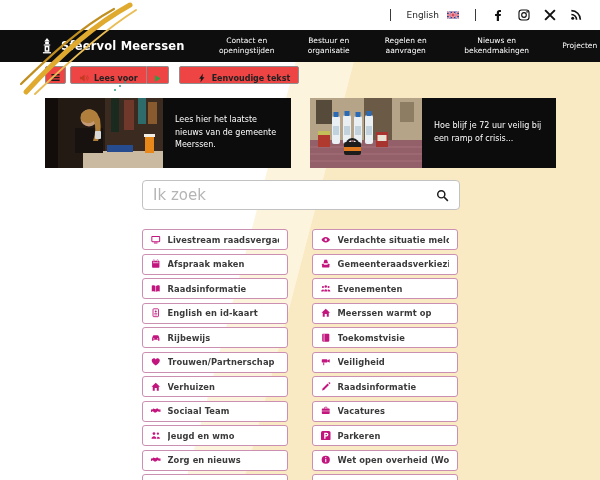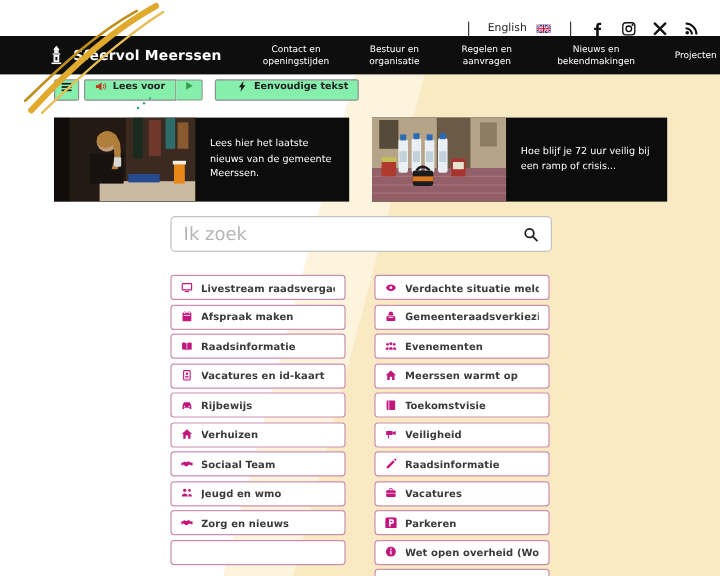--- a/index.html
+++ b/index.html
@@ -3,21 +3,21 @@
 <meta charset="utf-8">
 <style>
   html,body{margin:0;padding:0;width:600px;height:480px;overflow:hidden;background:#fff;
     font-family:"DejaVu Sans","Liberation Sans",sans-serif;-webkit-font-smoothing:antialiased;}
   .page{position:relative;width:600px;height:480px;overflow:hidden;}
   svg{display:block}
   .ic svg{width:1em;height:1em;fill:currentColor;stroke-width:0}
   .ic{display:inline-flex;align-items:center;justify-content:center;line-height:1}
 
   
-  .utilbar{position:absolute;top:0;left:0;right:0;height:30px;background:#fff;display:flex;justify-content:flex-end;align-items:flex-end;z-index:4;}
+  .utilbar{position:absolute;top:0;left:0;right:0;height:30px;background:#fff;display:flex;justify-content:flex-end;align-items:center;z-index:4;}
   .utilseg{display:flex;align-items:center;gap:8px;padding:0 16px;border-left:1px solid #3a3a3a;font-size:9px;color:#1f1f1f;cursor:pointer;}
   .utilseg.lang .ic{font-size:12px}
   .utilseg.social{gap:14px;border-left:1px solid #3a3a3a;padding-right:18px;}
   .utilseg.social .ic{font-size:12px;color:#111;}
   .contrast-circ{font-size:11px;color:#111;}
 
   
   .mainbar{position:absolute;top:30px;left:0;right:0;height:32px;background:#0e0e0e;display:flex;align-items:center;z-index:3;}
   .logo{display:flex;align-items:center;gap:7px;margin-left:40px;cursor:pointer;}
   .logo .ic{font-size:16px;color:#fff;}
@@ -25,21 +25,21 @@
   .logo-text{color:#fff;font-weight:bold;font-size:11.5px;letter-spacing:.2px;white-space:nowrap;}
   .mainnav{display:flex;align-items:center;gap:15px;margin-left:26px;}
   .navitem{color:#fff;font-size:7.5px;line-height:1.35;text-align:center;cursor:pointer;font-weight:500;}
   .navitem.w1{width:72px}.navitem.w2{width:62px}.navitem.w3{width:62px}.navitem.w4{width:90px}.navitem.w5{width:46px}
 
   
   .brush{position:absolute;left:16px;top:0;width:130px;height:96px;z-index:6;pointer-events:none;}
 
   
   .readerrow{position:absolute;top:66px;left:45px;height:18px;display:flex;align-items:stretch;gap:0;z-index:2;}
-  .rbtn{display:flex;align-items:flex-start;gap:5px;background:#86efac;border:1px solid #8f8f8f;border-radius:2px;padding:0 8px;font-size:8px;font-weight:bold;color:#222;cursor:pointer;}
+  .rbtn{display:flex;align-items:flex-end;gap:5px;background:#ef4444;border:1px solid #8f8f8f;border-radius:2px;padding:0 8px;font-size:8px;font-weight:bold;color:#222;cursor:pointer;}
   .rbtn.menu{padding:0 4px;margin-right:4px;}
   .rbtn.menu .ic{font-size:11px;color:#1a1a1a;}
   .rbtn.listen{border-radius:2px 0 0 2px;}
   .rbtn.listen .ic{font-size:10px;color:#c33a23;}
   .rbtn.playseg{border-left:none;border-radius:0 2px 2px 0;padding:0 6px;}
   .rbtn.playseg .ic{font-size:9px;color:#2f9e44;}
   .rbtn.simple{margin-left:10px;padding-left:17px;}
   .rbtn.simple .ic{font-size:10px;color:#1a1a1a;}
 
   
@@ -288,31 +288,39 @@
       </div>
     <div class="qbtn">
         <span class="ic">
           <svg viewBox="0 0 16 16">
             <rect x="3.4" y="1.4" width="9.2" height="13.2" rx="1.1" fill="none" stroke="currentColor" stroke-width="1.5"></rect>
             <circle cx="8" cy="5.9" r="1.7"></circle>
             <rect x="5.4" y="9" width="5.2" height="1.1"></rect>
             <rect x="5.4" y="11.1" width="5.2" height="1.1"></rect>
           </svg>
         </span>
-        <span class="qlabel">Vacatures en id-kaart</span>
+        <span class="qlabel">English en id-kaart</span>
       </div>
     <div class="qbtn">
         <span class="ic">
           <svg viewBox="0 0 16 16">
             <path d="M1.8 8.8 3.3 4.7A1.6 1.6 0 0 1 4.8 3.6h6.4a1.6 1.6 0 0 1 1.5 1.1l1.5 4.1v4.3h-2.3v-1.6H4.1v1.6H1.8z"></path>
             <circle cx="4.7" cy="9.7" r="1" fill="#fff"></circle>
             <circle cx="11.3" cy="9.7" r="1" fill="#fff"></circle>
           </svg>
         </span>
         <span class="qlabel">Rijbewijs</span>
+      </div>
+    <div class="qbtn">
+        <span class="ic">
+          <svg viewBox="0 0 16 16">
+            <path d="M8 14.4C3.6 11.2 1.2 8.6 1.2 5.7 1.2 3.6 2.8 2 4.8 2 6.1 2 7.3 2.8 8 4c.7-1.2 1.9-2 3.2-2 2 0 3.6 1.6 3.6 3.7 0 2.9-2.4 5.5-6.8 8.7z"></path>
+          </svg>
+        </span>
+        <span class="qlabel">Trouwen/Partnerschap</span>
       </div>
     <div class="qbtn">
         <span class="ic">
           <svg viewBox="0 0 16 16">
             <path d="M8 1.3 15.2 8h-2.1v6.6H9.7V10H6.3v4.6H2.9V8H.8z"></path>
           </svg>
         </span>
         <span class="qlabel">Verhuizen</span>
       </div>
     <div class="qbtn">

